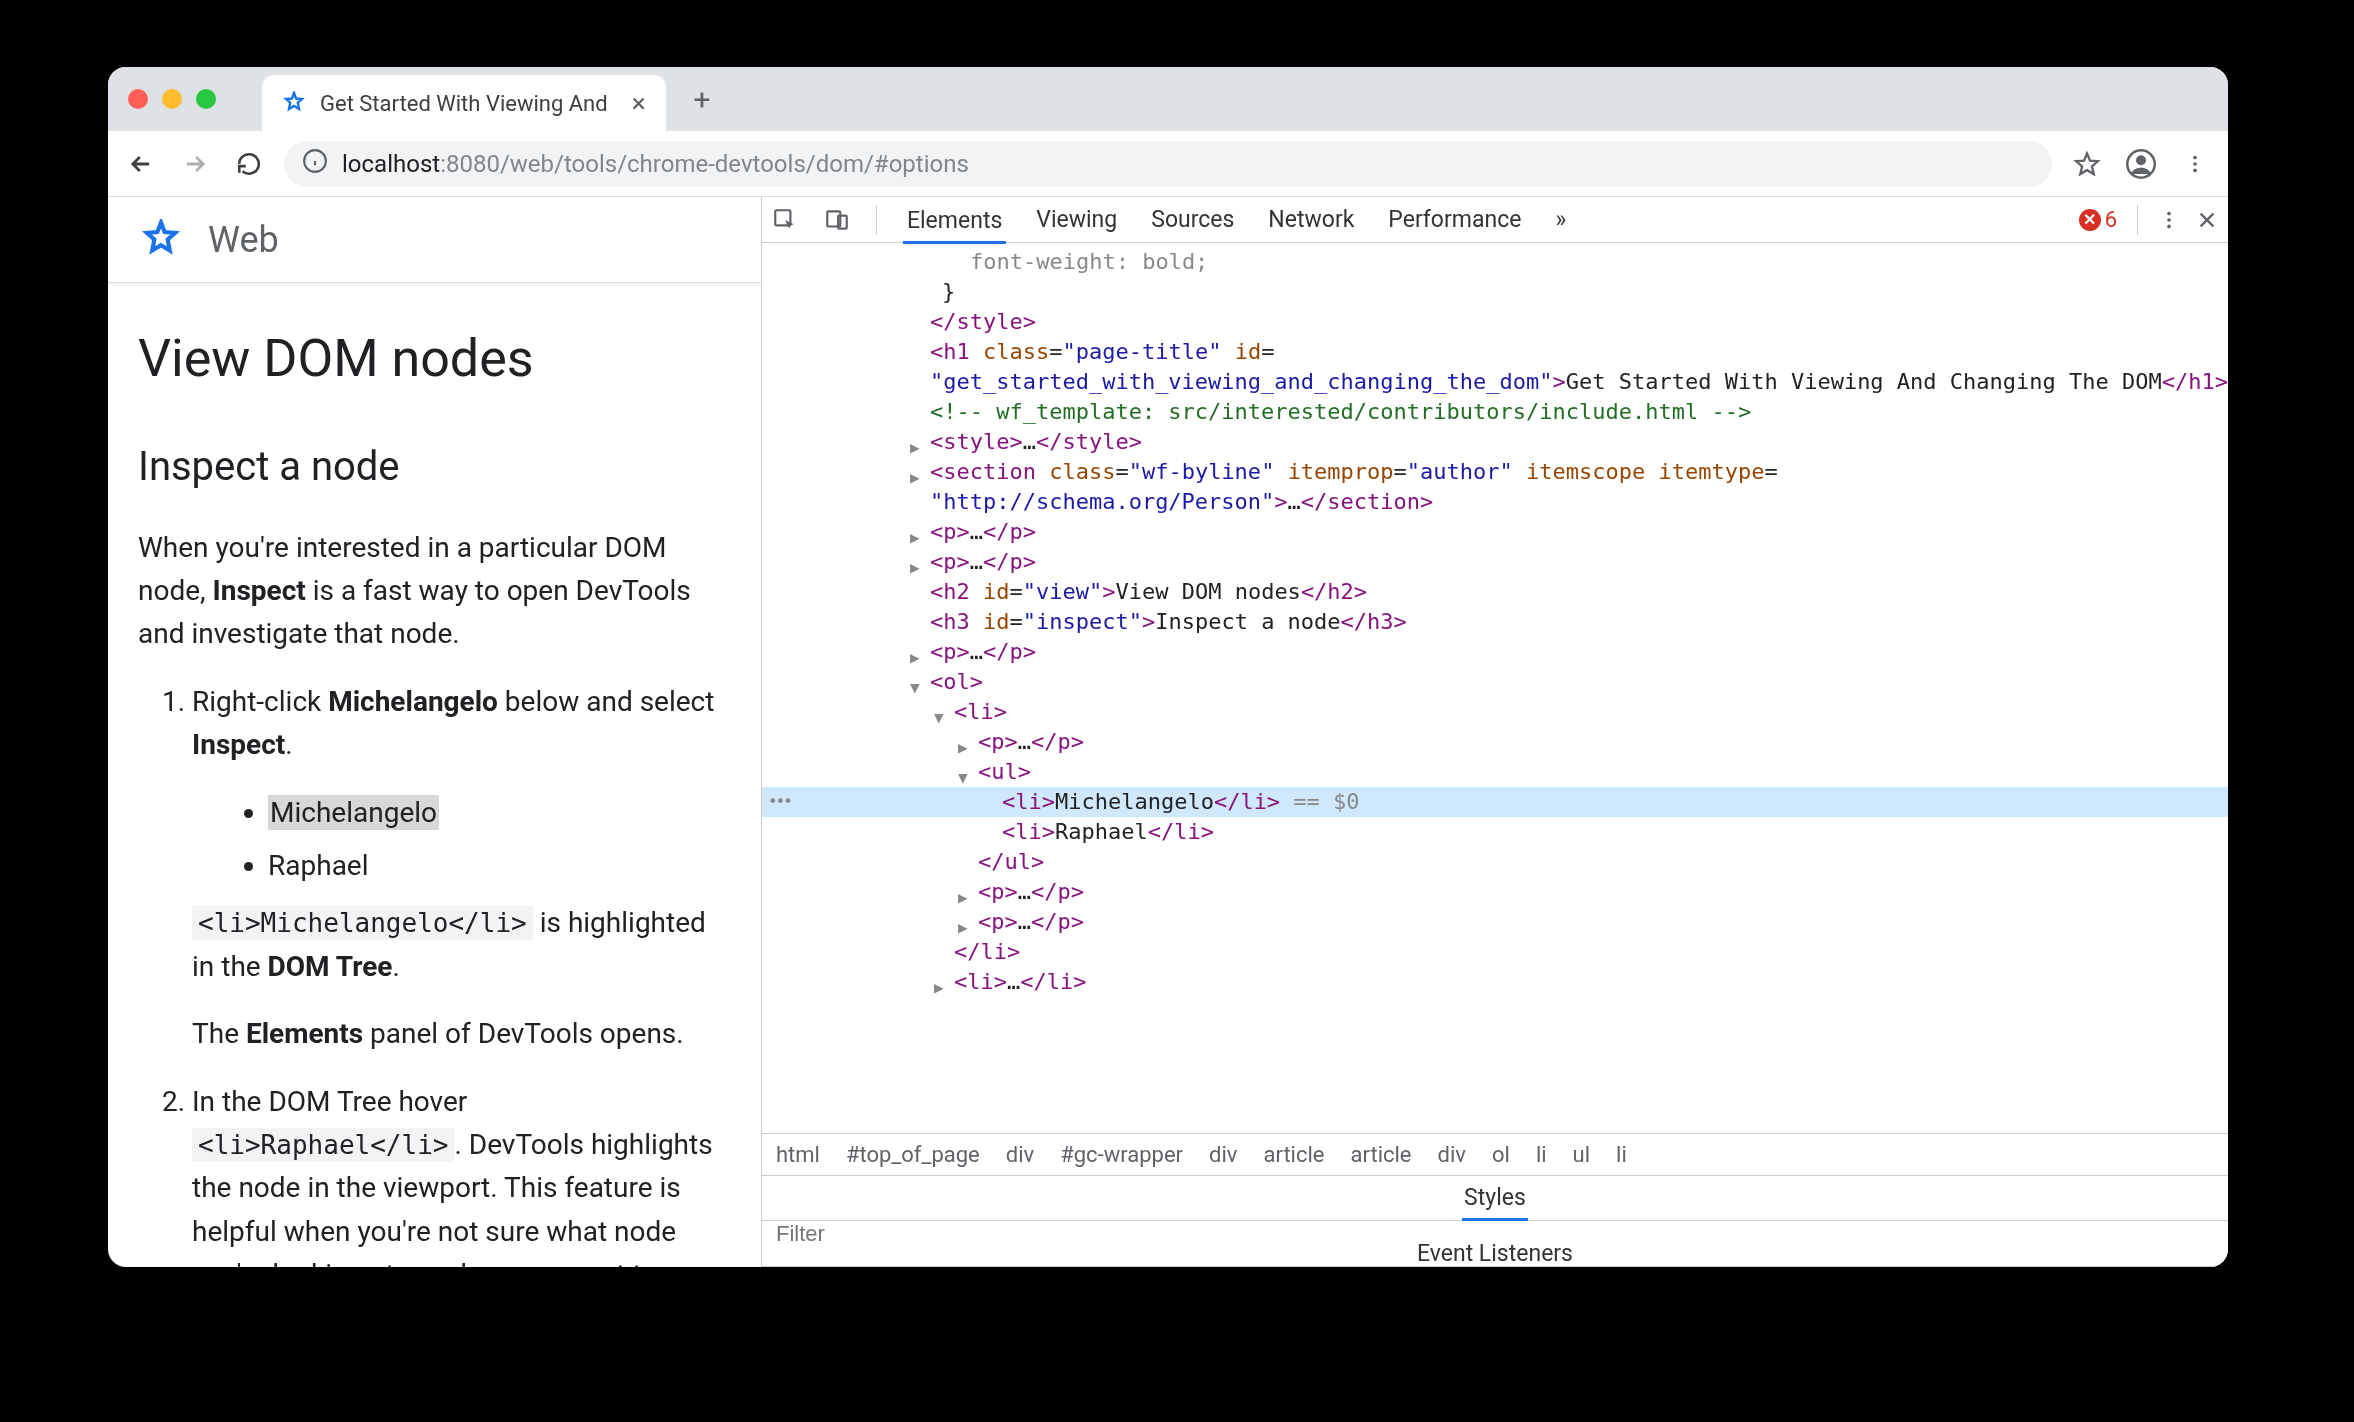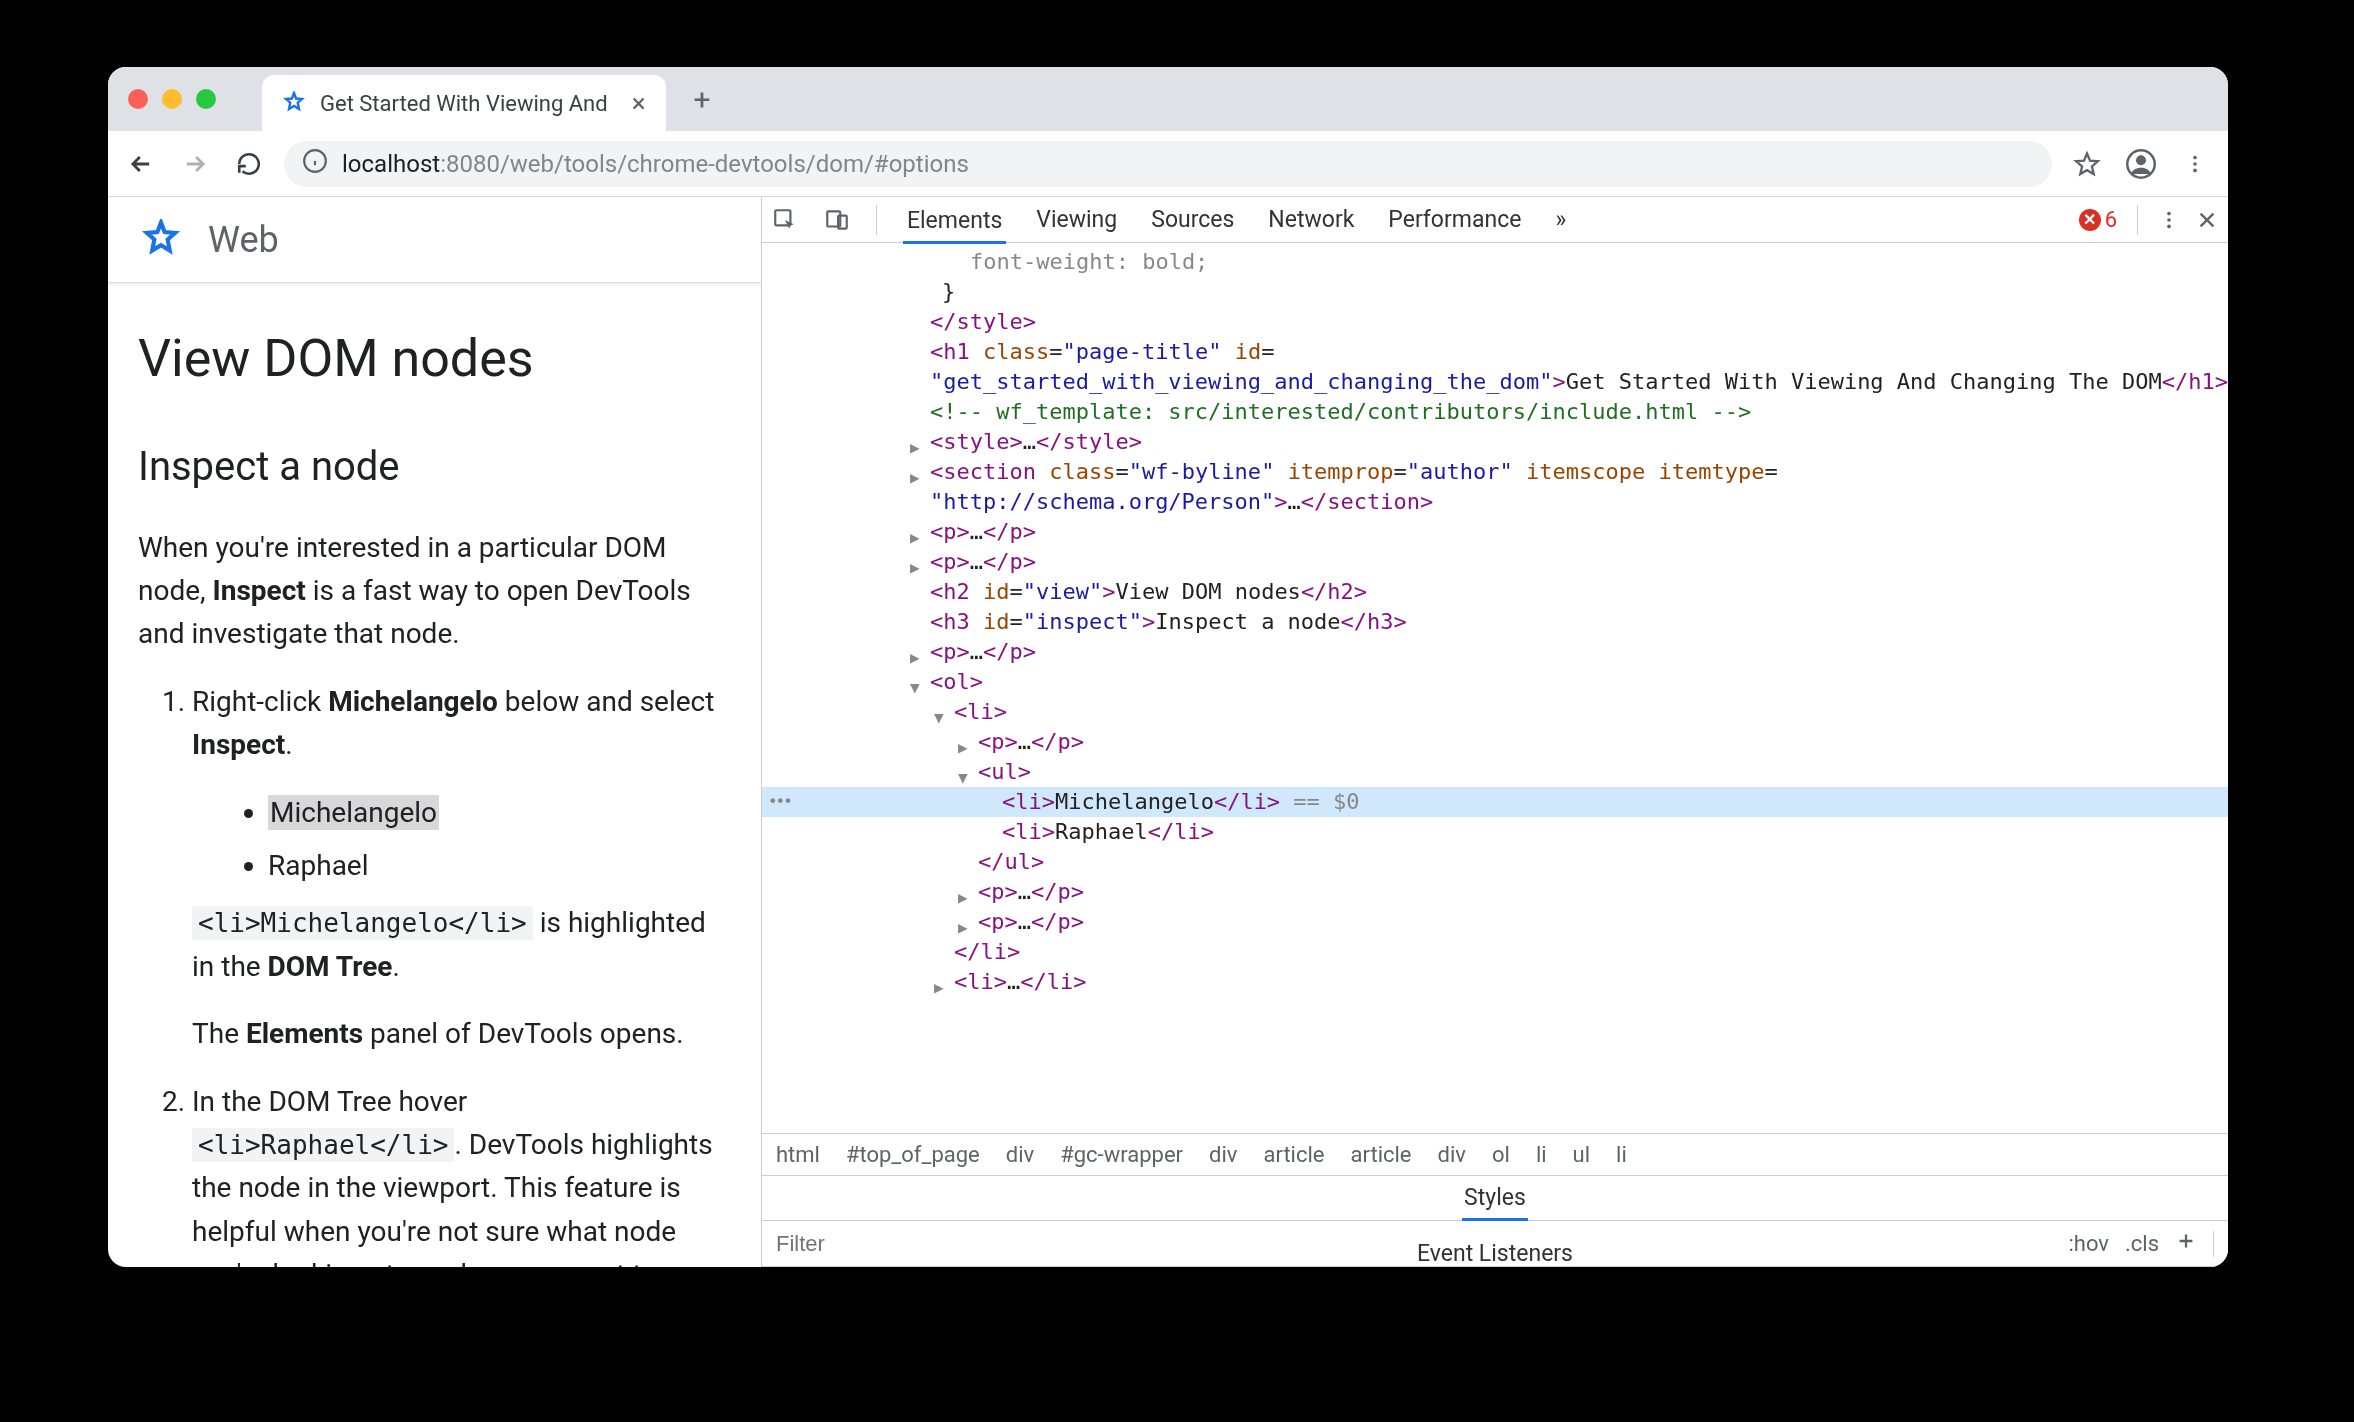--- a/index.html
+++ b/index.html
@@ -188,23 +188,23 @@
     color:#333;
     flex-direction:column;
   }
   .styles-tabs .stab { cursor:pointer; padding:8px 2px; }
   .styles-tabs .stab.active { border-bottom: 3px solid #1a73e8; margin-bottom:-3px; padding-bottom:7px; }
 
   .styles-filter {
     height: 46px;
     border-bottom:1px solid #cacdd1;
     display:flex;
-    align-items:center;
     padding: 0 14px;
     gap: 16px;
+    flex-direction: column;
   }
   .styles-filter input {
     flex:1;
     border:none;
     outline:none;
     font-size:22px;
     color:#5f6368;
     background:transparent;
   }
   .styles-filter .pill { font-size:22px; color:#5f6368; cursor:pointer; }

